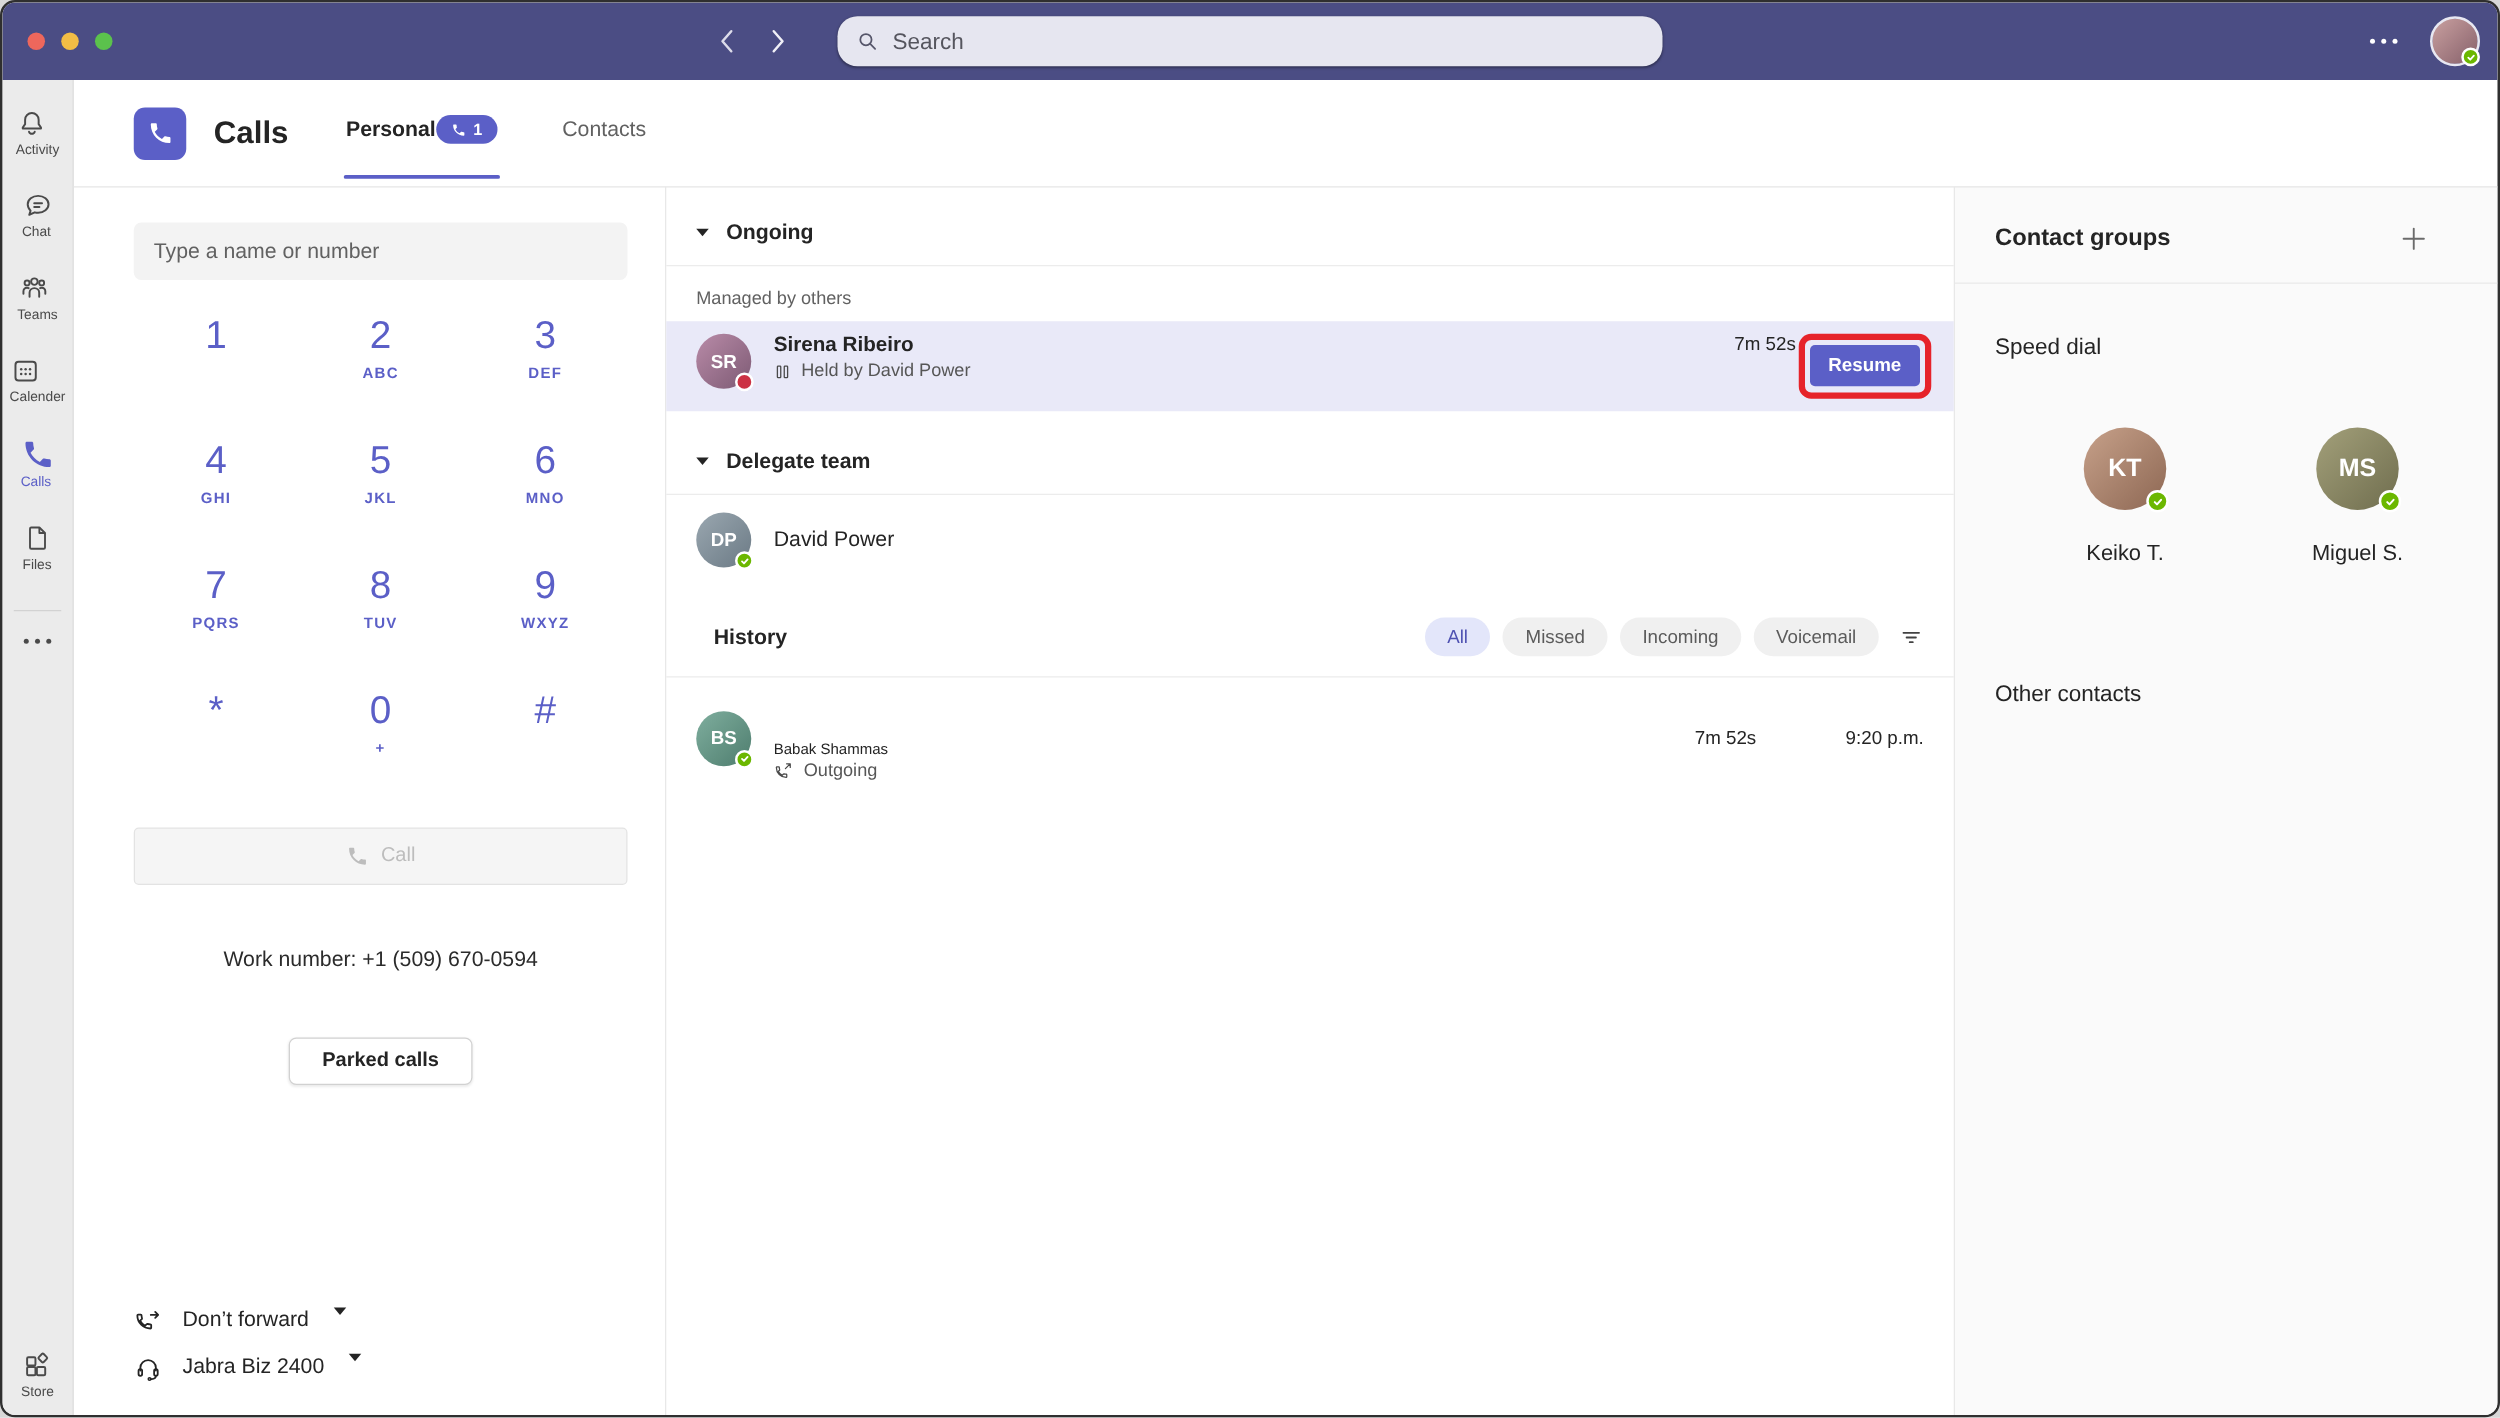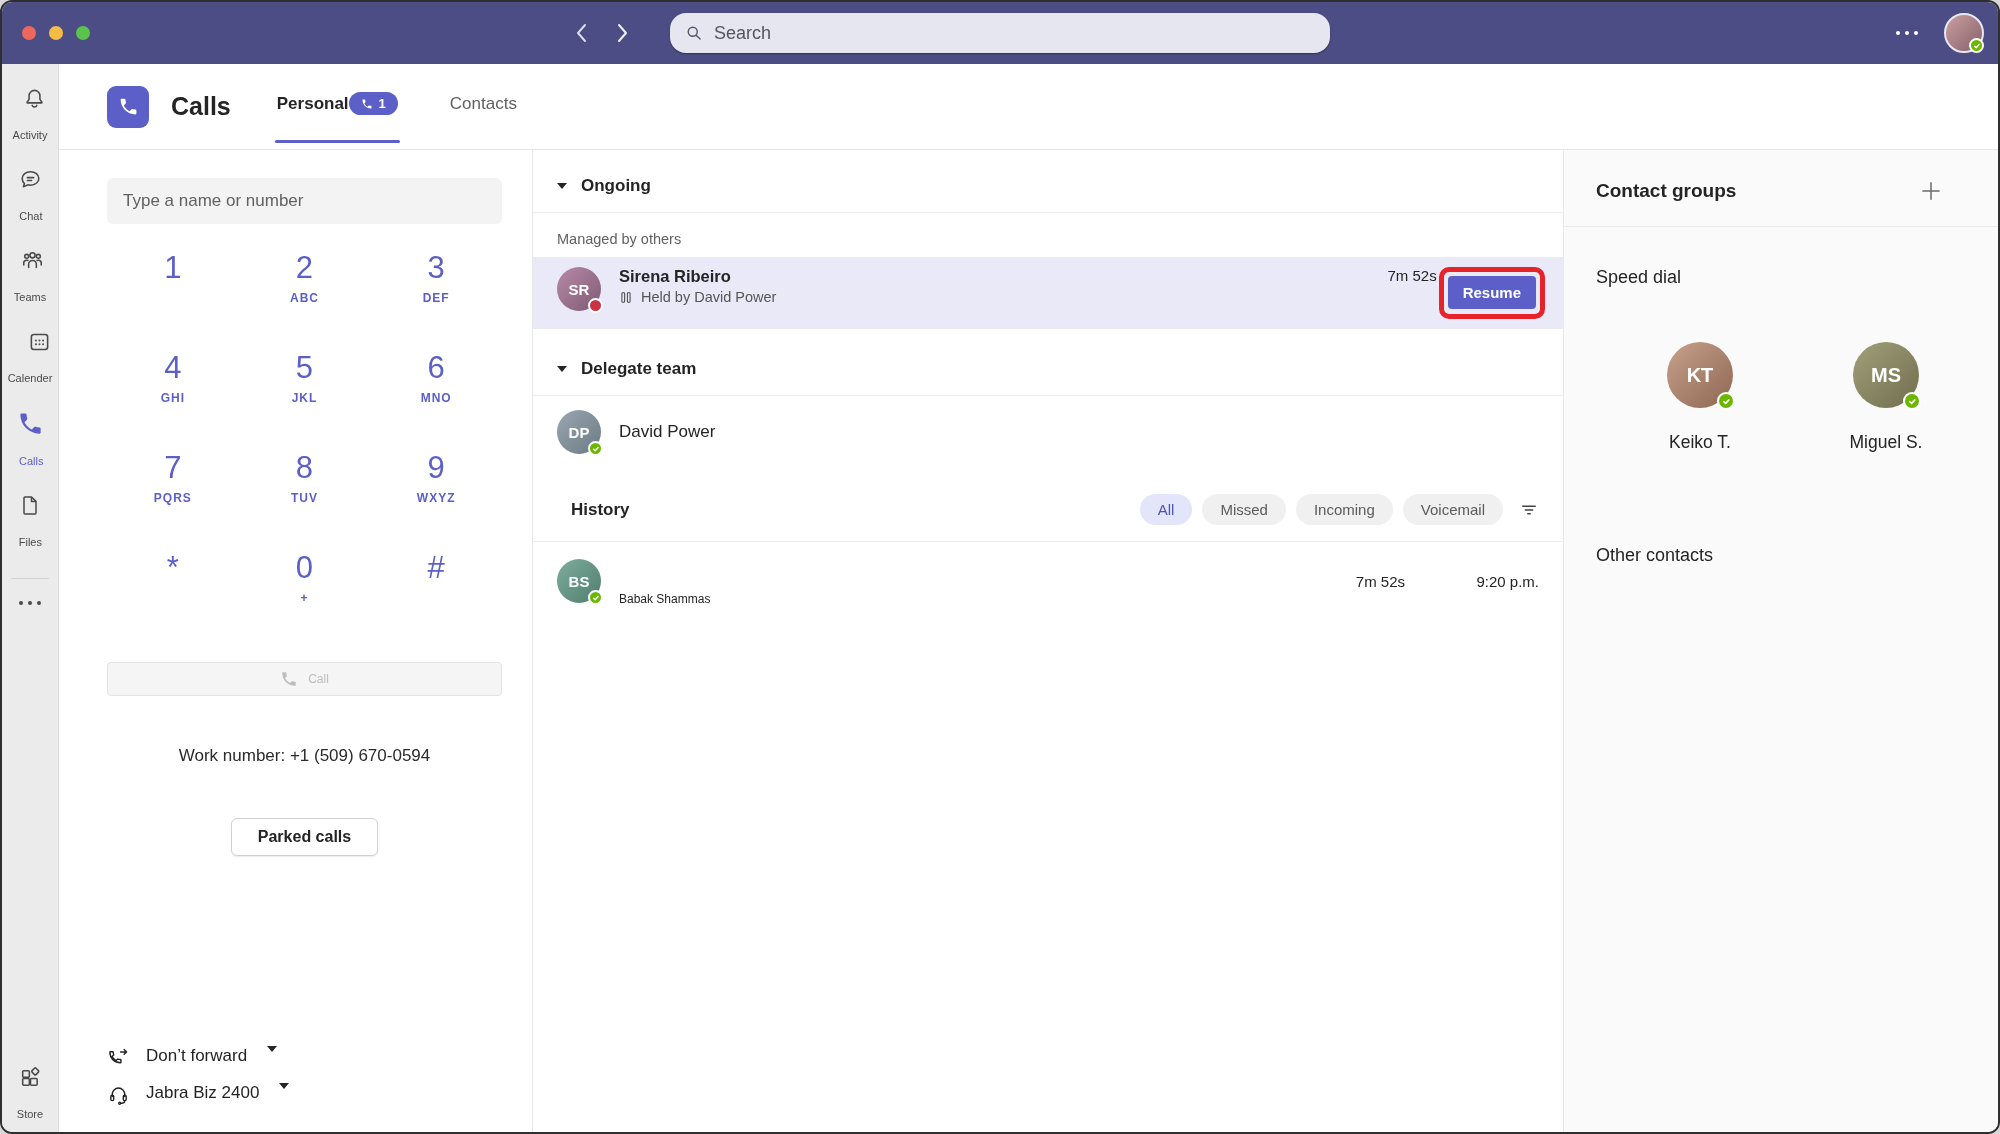--- a/index.html
+++ b/index.html
@@ -32,21 +32,21 @@
   .presence{ position:absolute; right:-2px; bottom:-2px; border-radius:50%; border:2px solid #fff;
              display:flex; align-items:center; justify-content:center; }
   .presence.green{ background:#6bb700; }
   .presence.red{ background:#cc3244; }
   
   .app-body{ display:flex; height:1072px; }
   .rail{
     width:57px; background:#ebebeb; border-right:1px solid #dddddd;
     display:flex; flex-direction:column; align-items:center; padding-top:22px;
   }
-  .rail-item{ display:flex; flex-direction:column; align-items:flex-end; gap:18px; margin-bottom:26px; color:#4a4a4a; cursor:default; }
+  .rail-item{ display:flex; flex-direction:column; align-items:flex-start; gap:3px; margin-bottom:26px; color:#4a4a4a; cursor:default; }
   .rail-item .lbl{ font-size:11px; }
   .rail-item.active{ color:#5b5fc7; }
   .rail-divider{ width:38px; border-top:1px solid #d2d2d2; margin:4px 0 22px; }
   .rail-spacer{ flex:1; }
   .content{ flex:1; display:flex; flex-direction:column; }
   
   .app-header{ height:85px; display:flex; align-items:center; padding-left:48px; }
   .app-icon{ width:42px; height:42px; border-radius:9px; background:#5b5fc7; display:flex; align-items:center; justify-content:center; }
   .app-title{ font-size:25px; font-weight:bold; color:#242424; margin-left:22px; }
   .tabs{ display:flex; height:85px; margin-left:44px; }
@@ -62,22 +62,22 @@
   .middle-col{ flex:1; border-top:1px solid #e6e6e6; border-left:1px solid #e8e8e8; border-right:1px solid #e8e8e8; }
   .right-col{ width:434px; background:#fafafa; border-top:1px solid #e6e6e6; }
   
   .dial-input{ width:100%; height:46px; background:#f3f3f3; border:none; border-radius:6px; padding:0 16px;
                font-size:17px; color:#242424; outline:none; }
   .dial-input::placeholder{ color:#616161; }
   .keys{ display:grid; grid-template-columns:repeat(3,1fr); row-gap:44px; margin-top:26px; }
   .key{ text-align:center; cursor:default; }
   .key .digit{ font-size:31px; color:#5b5fc7; line-height:36px; font-weight:400; }
   .key .letters{ font-size:12px; font-weight:bold; letter-spacing:1px; color:#5b5fc7; min-height:15px; margin-top:5px; }
-  .call-btn{ margin-top:56px; height:34px; border-radius:4px; background:#f5f5f5; border:1px solid #e3e3e3;
-             display:flex; align-items:center; justify-content:center; gap:10px; color:#bdbdbd; font-size:12px; }
+  .call-btn{ margin-top:56px; height:46px; border-radius:4px; background:#f5f5f5; border:1px solid #e3e3e3;
+             display:flex; align-items:center; justify-content:center; gap:10px; color:#bdbdbd; font-size:16px; }
   .work-number{ margin-top:50px; text-align:center; font-size:17px; color:#2b2b2b; }
   .parked-btn{ margin-top:52px; align-self:center; background:#fff; border:1px solid #d1d1d1; border-radius:6px;
                padding:9px 26px; font-size:16px; font-weight:bold; color:#242424; box-shadow:0 1px 2px rgba(0,0,0,.08); }
   .device-block{ margin-top:auto; padding-bottom:14px; display:flex; flex-direction:column; gap:14px; }
   .device-row{ display:flex; align-items:flex-start; gap:16px; font-size:17px; color:#242424; cursor:default; }
   .caret{ width:0; height:0; border-left:5px solid transparent; border-right:5px solid transparent; border-top:6px solid #242424; margin-left:4px; }
   
   .section-header{ display:flex; align-items:center; gap:14px; padding:26px 24px 16px; }
   .section-header .caret-s{ width:0;height:0;border-left:5px solid transparent;border-right:5px solid transparent;border-top:6px solid #242424; }
   .section-header .title{ font-size:17px; font-weight:bold; color:#242424; }
@@ -417,20 +417,27 @@
             <span class="avatar row-avatar" style="background:linear-gradient(135deg,#7fae9e,#4e7d6e);">
               <span>BS</span>
               <span class="presence green" style="width:15px;height:15px;">
                 <svg width="8" height="8" viewBox="0 0 10 10">
                     <path d="M2 5.2l2 2 3.6-4" fill="none" stroke="#fff" stroke-width="1.8" stroke-linecap="round" stroke-linejoin="round"></path>
                   </svg>
               </span>
             </span>
             <div class="row-main">
               <div class="row-name" style="font-weight:400;font-size:12px;margin-top:36px;">Babak Shammas</div>
+              <div class="row-sub">
+                <svg width="16" height="16" viewBox="0 0 24 24">
+                  <path d="M5.6 12.2c1 2 2.6 3.6 4.6 4.6l1.5-1.5c.2-.2.45-.26.7-.18.8.26 1.6.4 2.5.4.4 0 .7.3.7.7v2.4c0 .4-.3.7-.7.7-6.5 0-11.8-5.3-11.8-11.8 0-.4.3-.7.7-.7H6c.4 0 .7.3.7.7 0 .87.14 1.7.4 2.5.08.25.02.5-.18.7l-1.3 1.3z" fill="none" stroke="#4a4a4a" stroke-width="1.5" stroke-linejoin="round"></path>
+                  <path d="M14 8.8L19.6 3.2M15.4 3h4.4v4.4" fill="none" stroke="#4a4a4a" stroke-width="1.5" stroke-linecap="round" stroke-linejoin="round"></path>
+                </svg>
+                <span>Outgoing</span>
+              </div>
             </div>
             <div class="hist-right">
               <span class="duration">7m 52s</span>
               <span class="hist-time">9:20 p.m.</span>
             </div>
           </div>
 
         </div>
 
         <div class="right-col">

